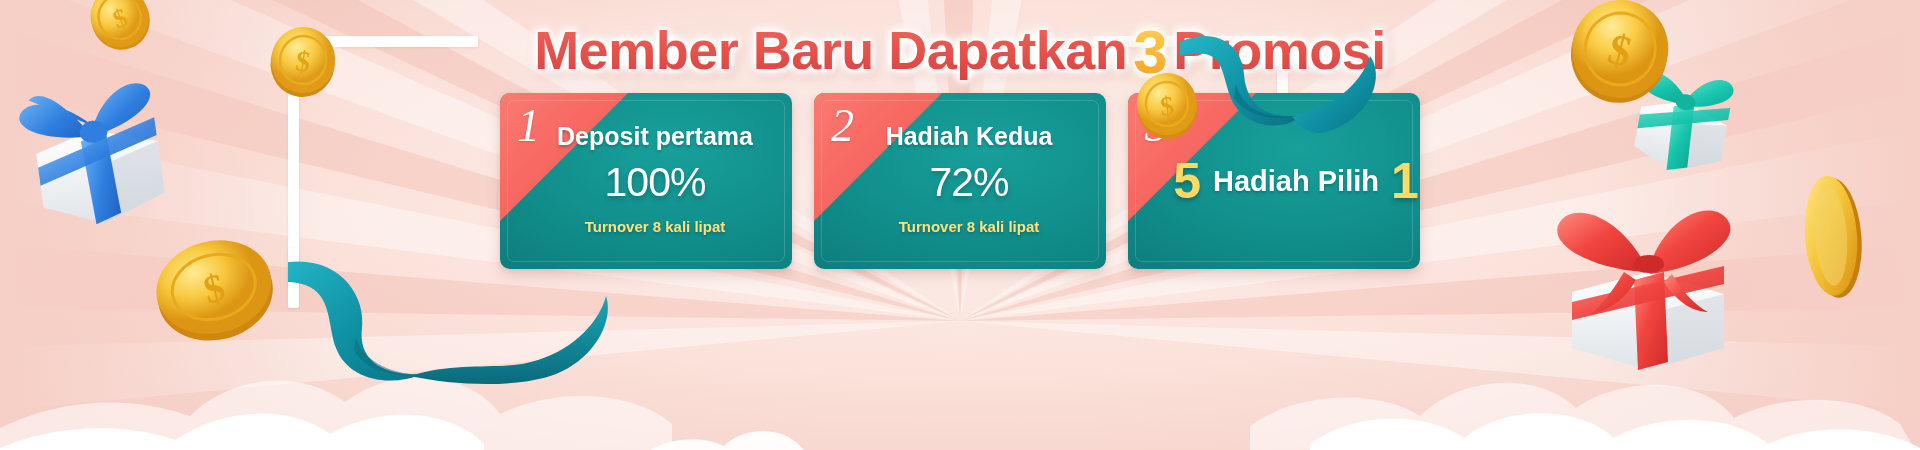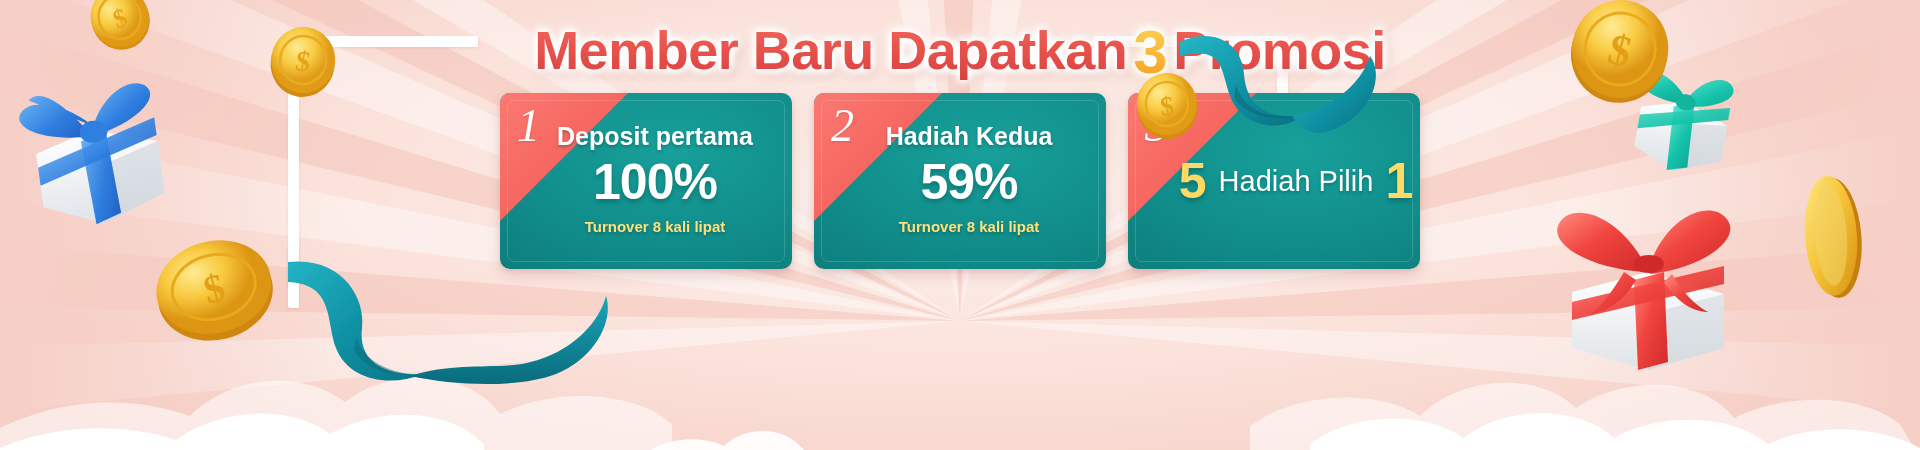--- a/index.html
+++ b/index.html
@@ -121,21 +121,21 @@
     z-index:3;
     padding-left:18px;
   }
   .card-title{
     font-size:25px; font-weight:bold; color:#ffffff;
     line-height:30px;
     text-shadow:0 2px 3px rgba(0,60,58,.35);
     margin-bottom:2px;
   }
   .card-value{
-    font-size:50px; font-weight:bold; color:#ffffff;
+    font-size:41px; font-weight:normal; color:#ffffff;
     line-height:58px;
     letter-spacing:-1px;
     text-shadow:0 3px 5px rgba(0,60,58,.38);
   }
   .card-note{
     font-size:15px; font-weight:bold;
     color:#ffe07a;
     line-height:28px;
     margin-top:2px;
     text-shadow:0 2px 3px rgba(0,60,58,.38);
@@ -144,21 +144,21 @@
   .card-row{
     display:flex; align-items:center; justify-content:center;
     gap:12px; padding-left:26px;
   }
   .big-gold{
     font-size:50px; font-weight:bold; color:#ffd964;
     line-height:56px;
     text-shadow:0 3px 4px rgba(0,60,58,.38);
   }
   .mid-white{
-    font-size:29px; font-weight:normal; color:#ffffff;
+    font-size:29px; font-weight:bold; color:#ffffff;
     line-height:34px;
     text-shadow:0 2px 3px rgba(0,60,58,.35);
   }
 
   
   .deco{ position:absolute; z-index:16; pointer-events:none; }
   .deco.behind{ z-index:8; }
 </style>
 </head>
 <body>
@@ -234,21 +234,21 @@
         <div class="card-note">Turnover 8 kali lipat</div>
       </div>
     </div>
 
     <div class="card">
       <div class="corner"></div>
       <div class="corner-num">2</div>
       <div class="inner-line"></div>
       <div class="card-body">
         <div class="card-title">Hadiah Kedua</div>
-        <div class="card-value">59%</div>
+        <div class="card-value">72%</div>
         <div class="card-note">Turnover 8 kali lipat</div>
       </div>
     </div>
 
     <div class="card">
       <div class="corner"></div>
       <div class="corner-num">3</div>
       <div class="inner-line"></div>
       <div class="card-body">
         <div class="card-row">

